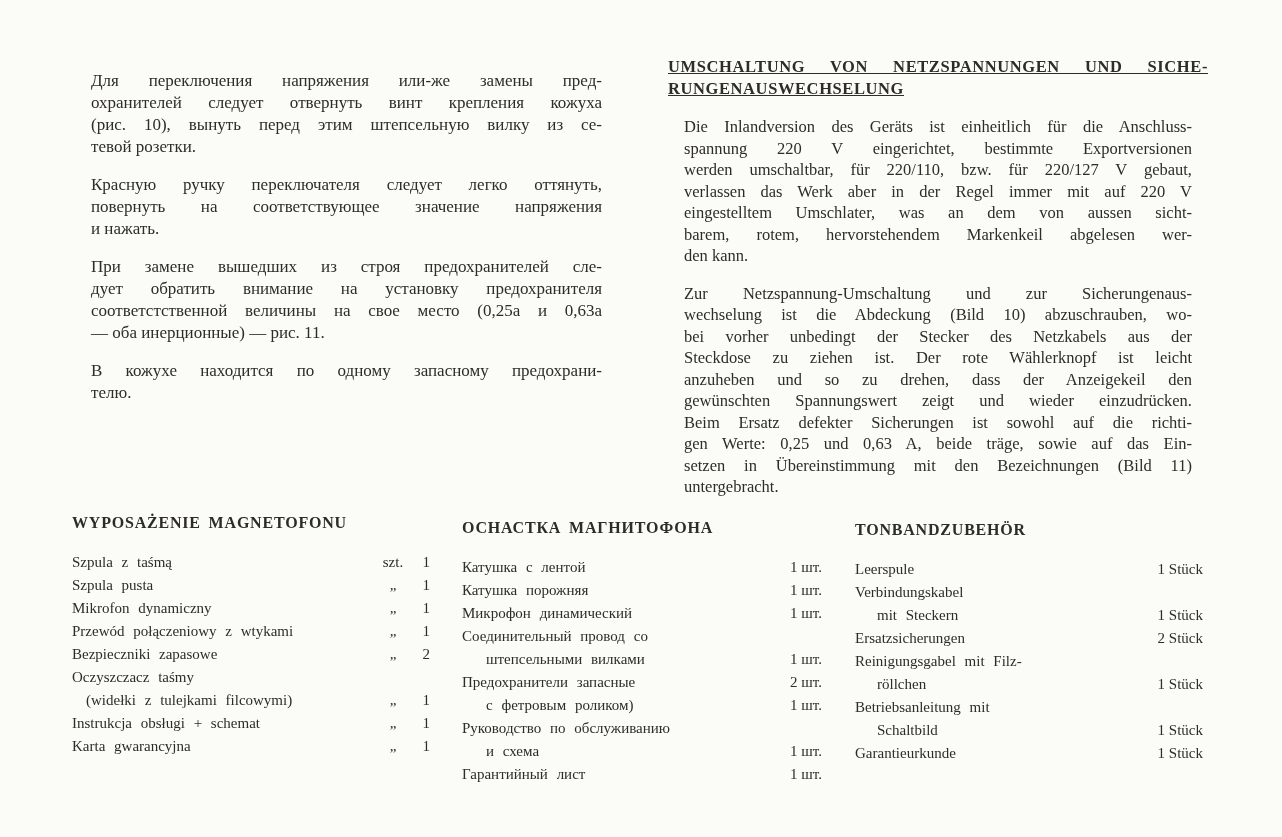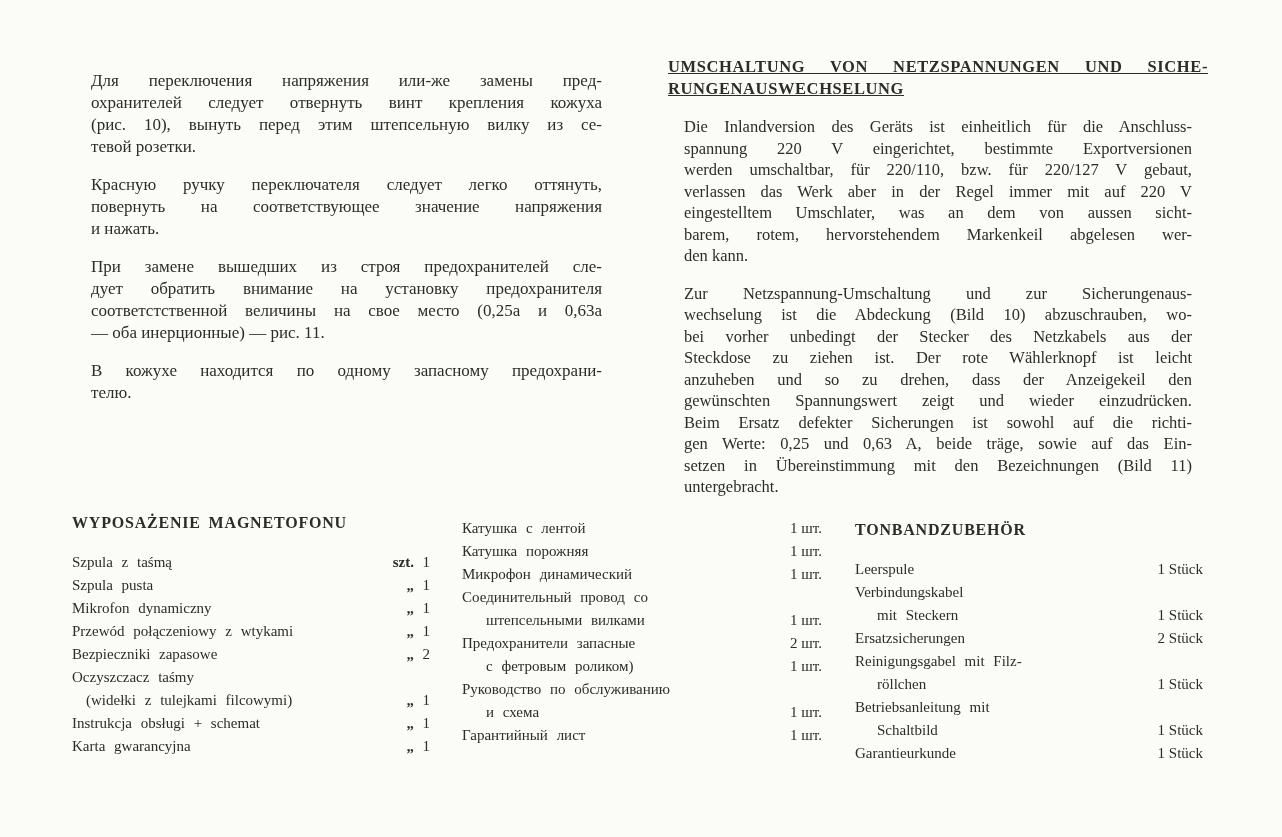--- a/index.html
+++ b/index.html
@@ -31,21 +31,21 @@
   .list-ru { left:462px; width:360px; padding-top:5px; }
   .list-de { left:855px; width:348px; padding-top:7px; }
 
   .elist-heading { font-weight:bold; font-size:16px; line-height:21px; letter-spacing:0.8px; word-spacing:3px; margin-bottom:18px; }
 
   .item-row { display:flex; align-items:flex-end; font-size:15px; line-height:23px; }
   .item-label { flex:1; word-spacing:5px; }
   .item-line.cont { padding-left:14px; }
   .list-ru .item-line.cont { padding-left:24px; }
   .list-de .item-line.cont { padding-left:22px; }
-  .item-unit { width:42px; text-align:right;font-weight:bold; }
+  .item-unit { width:42px; text-align:center; }
   .item-qty  { text-align:right; }
   .list-pl .item-qty { width:16px; }
   .list-ru .item-qty { width:52px; }
   .list-de .item-qty { width:64px; }
 </style>
 </head>
 <body>
 
 <div class="abs col-left">
     <div class="para">
@@ -158,20 +158,21 @@
         <div class="item-label">
           <div class="item-line">Karta gwarancyjna</div>
         </div>
         <div class="item-unit">„</div>
         <div class="item-qty">1</div>
       </div>
     </div>
 </div>
 
 <div class="abs elist list-ru">
+  <div class="elist-heading">ОСНАСТКА МАГНИТОФОНА</div>
   <div>
       <div class="item-row">
         <div class="item-label">
           <div class="item-line">Катушка с лентой</div>
         </div>
         <div class="item-qty">1 шт.</div>
       </div>
       <div class="item-row">
         <div class="item-label">
           <div class="item-line">Катушка порожняя</div>

